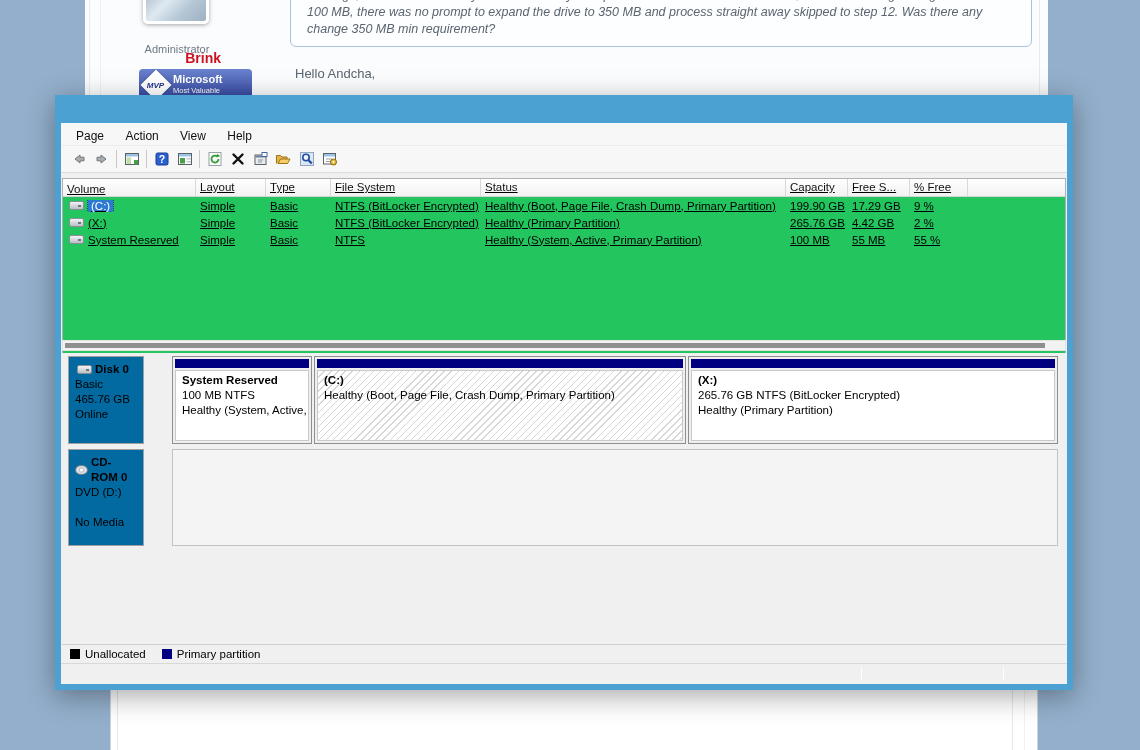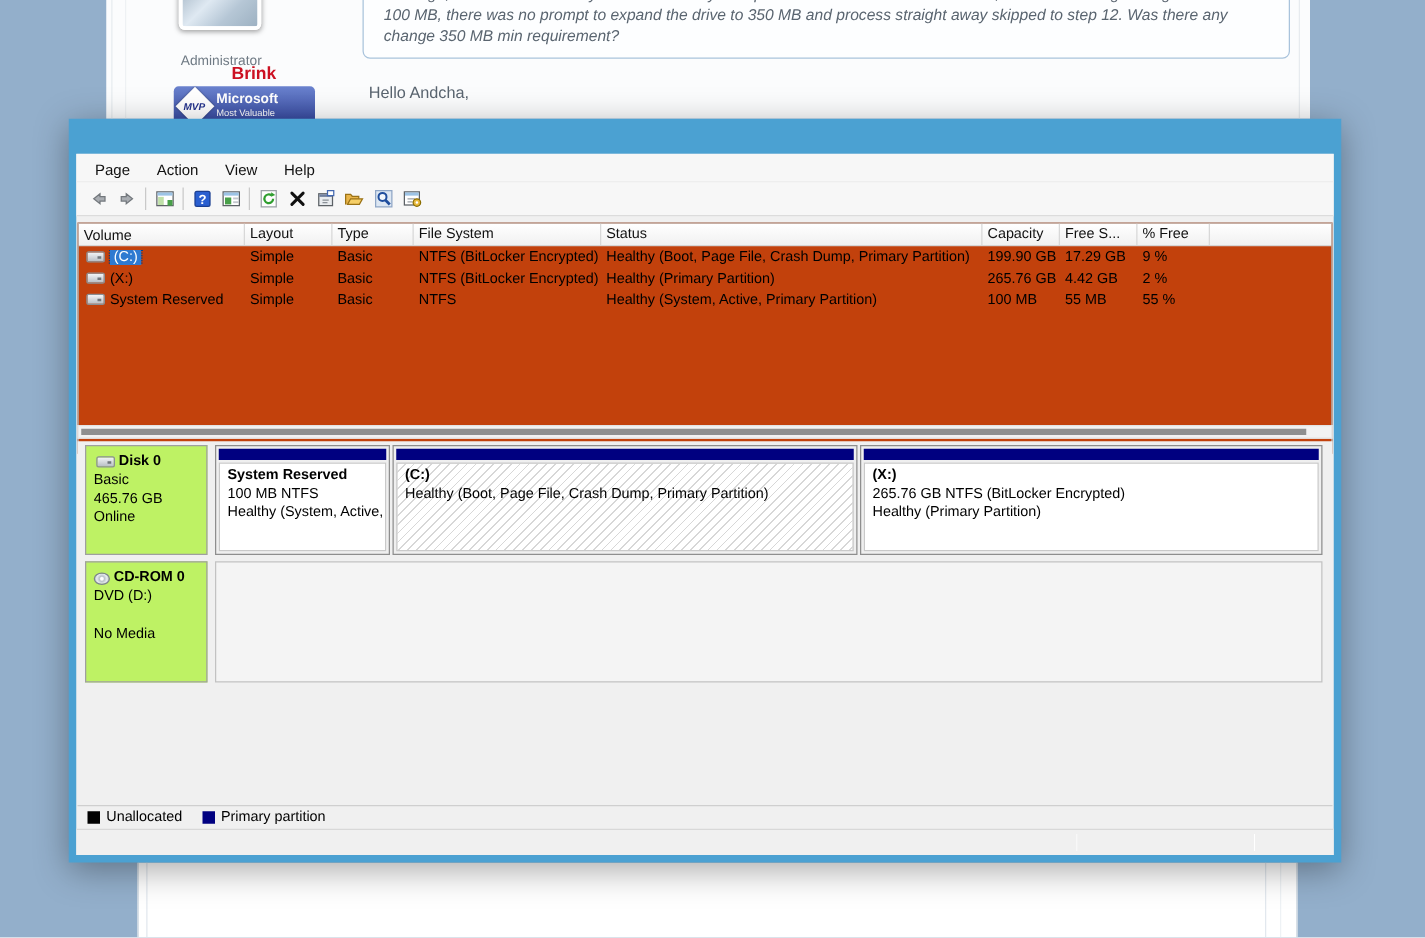--- a/index.html
+++ b/index.html
@@ -55,40 +55,40 @@
 
   .menubar { position:absolute; left:0; top:0; right:0; height:23px; background:#f7f7f7; border-bottom:1px solid #ececec;
     font-size:12px; color:#111; padding:4px 0 0 6px; }
   .menubar span { padding:2px 9px; display:inline-block; }
 
   .toolbar { position:absolute; left:0; top:23px; right:0; height:27px; background:#f7f7f7; border-bottom:1px solid #dcdcdc;
     display:flex; align-items:center; padding-left:6px; }
   .tbtn { width:23px; height:22px; display:flex; align-items:center; justify-content:center; }
   .tsep { width:1px; height:18px; background:#c9c9c9; margin:0 3px; }
 
-  .volume-list { position:absolute; left:1px; top:55px; right:1px; height:185px; background:#c2410c; border:1px solid #b0b0b0; font-size:11.5px; }
+  .volume-list { position:absolute; left:1px; top:55px; right:1px; height:185px; background:#22c55e; border:1px solid #b0b0b0; font-size:11.5px;text-decoration:underline; }
   .vh { display:flex; height:18px; background:linear-gradient(#ffffff,#f1f1f1); border-bottom:1px solid #d5d5d5; color:#111; }
   .vh div { padding:2px 0 0 4px; border-right:1px solid #d8d8d8; overflow:hidden; white-space:nowrap; }
   .vr { display:flex; height:17px; color:#000; align-items:center; }
   .vr div { padding-left:4px; overflow:hidden; white-space:nowrap; }
   .c1{width:133px;flex:0 0 auto;display:flex;align-items:center;gap:4px;}
   .c2{width:70px;flex:0 0 auto;} .c3{width:65px;flex:0 0 auto;} .c4{width:150px;flex:0 0 auto;}
   .c5{width:305px;flex:0 0 auto;} .c6{width:62px;flex:0 0 auto;} .c7{width:62px;flex:0 0 auto;}
   .c8{width:58px;flex:0 0 auto;} .c9{flex:1 1 auto;border-right:none!important;}
   .drive-ico { width:15px; height:9px; border:1px solid #8a8f94; border-radius:2px 2px 2px 2px; flex:0 0 auto;
     background:linear-gradient(#f2f4f6,#b9bfc6); margin-left:2px; position:relative; }
   .drive-ico::after { content:""; position:absolute; right:2px; top:3px; width:3px; height:2px; background:#6f757b; }
   .sel-label { background:#2e7ad1; color:#fff; padding:0 3px; outline:1px dotted #0b3f7d; }
 
   .hscroll { position:absolute; left:1px; top:217px; right:1px; height:11px; background:#f2f2f2; border:1px solid #e3e3e3; }
   .hthumb { position:absolute; left:2px; top:2px; height:5px; width:calc(100% - 22px); background:#8f8f8f; }
 
   .graph { position:absolute; left:1px; top:230px; right:1px; height:288px; background:#f0f0f0; }
   .disk-row { position:absolute; left:6px; right:8px; }
-  .disk-label { position:absolute; left:0; top:0; bottom:0; width:98px; background:#bef264; border:1px solid #9f9f9f;
+  .disk-label { position:absolute; left:0; top:0; bottom:0; width:76px; background:#0369a1; border:1px solid #9f9f9f;
     padding:5px 6px; font-size:11.5px; line-height:15px; color:#000; }
   .disk-label .dl-title { font-weight:bold; display:flex; align-items:center; gap:3px; }
   .parts { position:absolute; left:104px; right:0; top:0; bottom:0; display:flex; gap:2px; }
   .part { border:1px solid #8e8e8e; background:#efefef; padding:1px; display:flex; flex-direction:column; flex:0 0 auto; }
   .pbar { height:9px; background:#000080; margin:1px 1px 0 1px; }
   .pbody { flex:1; margin:2px 1px 1px 1px; background:#fff; border:1px solid #c9c9c9; padding:2px 6px;
     font-size:11.5px; line-height:15px; color:#000; overflow:hidden; white-space:nowrap; }
   .pbody .pt { font-weight:bold; }
   .pbody.hatch { background:repeating-linear-gradient(135deg,#ffffff 0 4px,#d7d7d7 4px 5px); }
   .cd-area { position:absolute; left:104px; right:0; top:0; bottom:0; background:#f4f4f4; border:1px solid #c2c2c2; }

